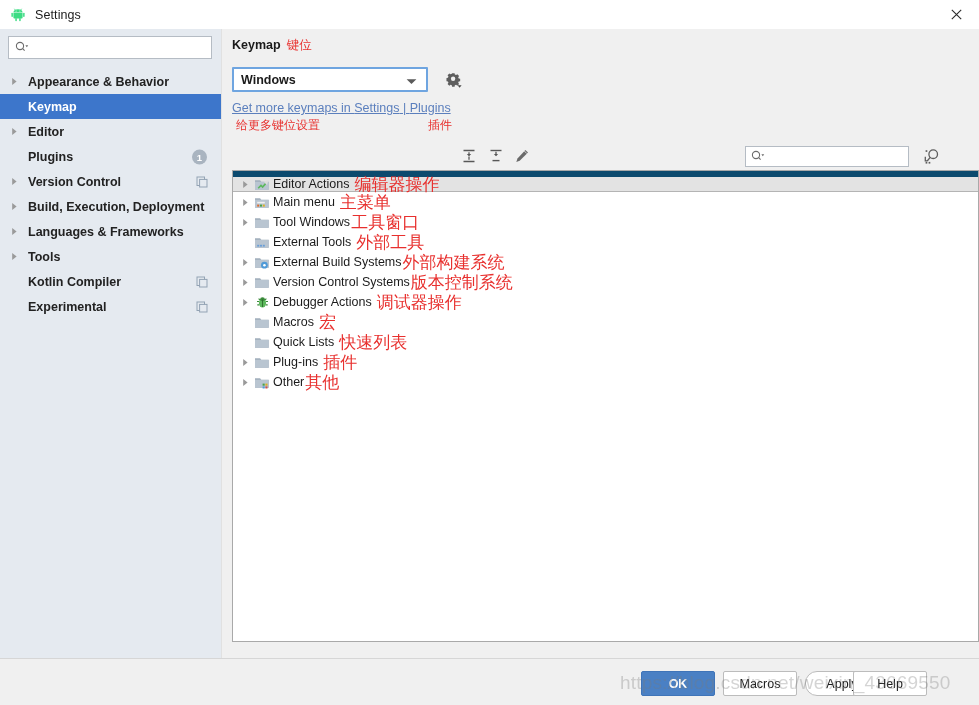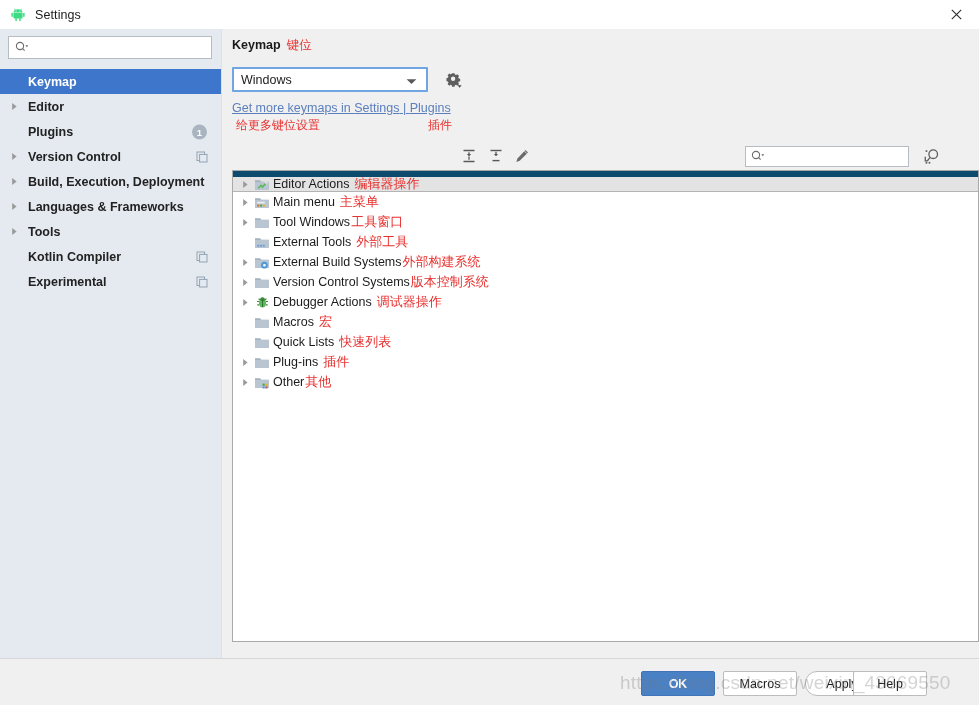--- a/index.html
+++ b/index.html
@@ -133,21 +133,21 @@
     position: relative;
     width: 196px; height: 25px;
     background: #ffffff;
     border: 2px solid #6fa5e0;
     border-radius: 1px;
     box-sizing: border-box;
     display: flex; align-items: center;
     cursor: default;
   }
   .combo-label {
-    font-size: 12.5px; font-weight: normal; color: #1b1b1b;
+    font-size: 12.5px; font-weight: bold; color: #1b1b1b;
     margin-left: 7px;
   }
   .combo-caret {
     position: absolute; right: 9px; top: 50%;
     transform: translateY(-50%);
   }
   .gear-btn {
     margin-left: 16px;
     width: 20px; height: 20px;
     display: flex; align-items: center; justify-content: center;
@@ -244,21 +244,21 @@
     width: 18px; height: 20px;
     display: flex; align-items: center; justify-content: center;
     flex: 0 0 18px;
   }
   .tw-icon svg { display:block; }
   .tw-label {
     font-size: 12.5px; color: #1b1b1b; white-space: nowrap;
     margin-left: 2px;
   }
   .tw-cn {
-    font-size: 13px; color: #e8302e; white-space: nowrap;
+    font-size: 17px; color: #e8302e; white-space: nowrap;
     margin-left: 5px;
     text-align: right;
   }
   .tw-cn.tight { margin-left: 1px; }
 
   
   .bottom-sep {
     position: absolute; left: 0; top: 658px;
     width: 979px; height: 1px;
     background: #d6d6d6;
@@ -333,20 +333,28 @@
       <span class="mag">
         <svg width="14" height="12" viewBox="0 0 14 12">
           <circle cx="5" cy="5" r="3.6" stroke="#6b6b6b" stroke-width="1.1" fill="none"></circle>
           <path d="M7.7 7.7 9.6 9.6" stroke="#6b6b6b" stroke-width="1.1" fill="none"></path>
           <path d="M10.4 4.2h2.8l-1.4 2z" fill="#6b6b6b"></path>
         </svg>
       </span>
       <input class="search-input" type="text" placeholder="" style="">
     </div>
     <div class="nav" id="nav-list">
+        <div class="nav-item">
+          <span class="nav-arrow">
+            <svg width="9" height="9" viewBox="0 0 9 9">
+              <path d="M2.2 1 6.6 4.5 2.2 8z" fill="#9a9a9a"></path>
+            </svg>
+          </span>
+          <span class="nav-label">Appearance &amp; Behavior</span>
+        </div>
         <div class="nav-item selected">
           <span class="nav-arrow"></span>
           <span class="nav-label">Keymap</span>
         </div>
         <div class="nav-item">
           <span class="nav-arrow">
             <svg width="9" height="9" viewBox="0 0 9 9">
               <path d="M2.2 1 6.6 4.5 2.2 8z" fill="#9a9a9a"></path>
             </svg>
           </span>

